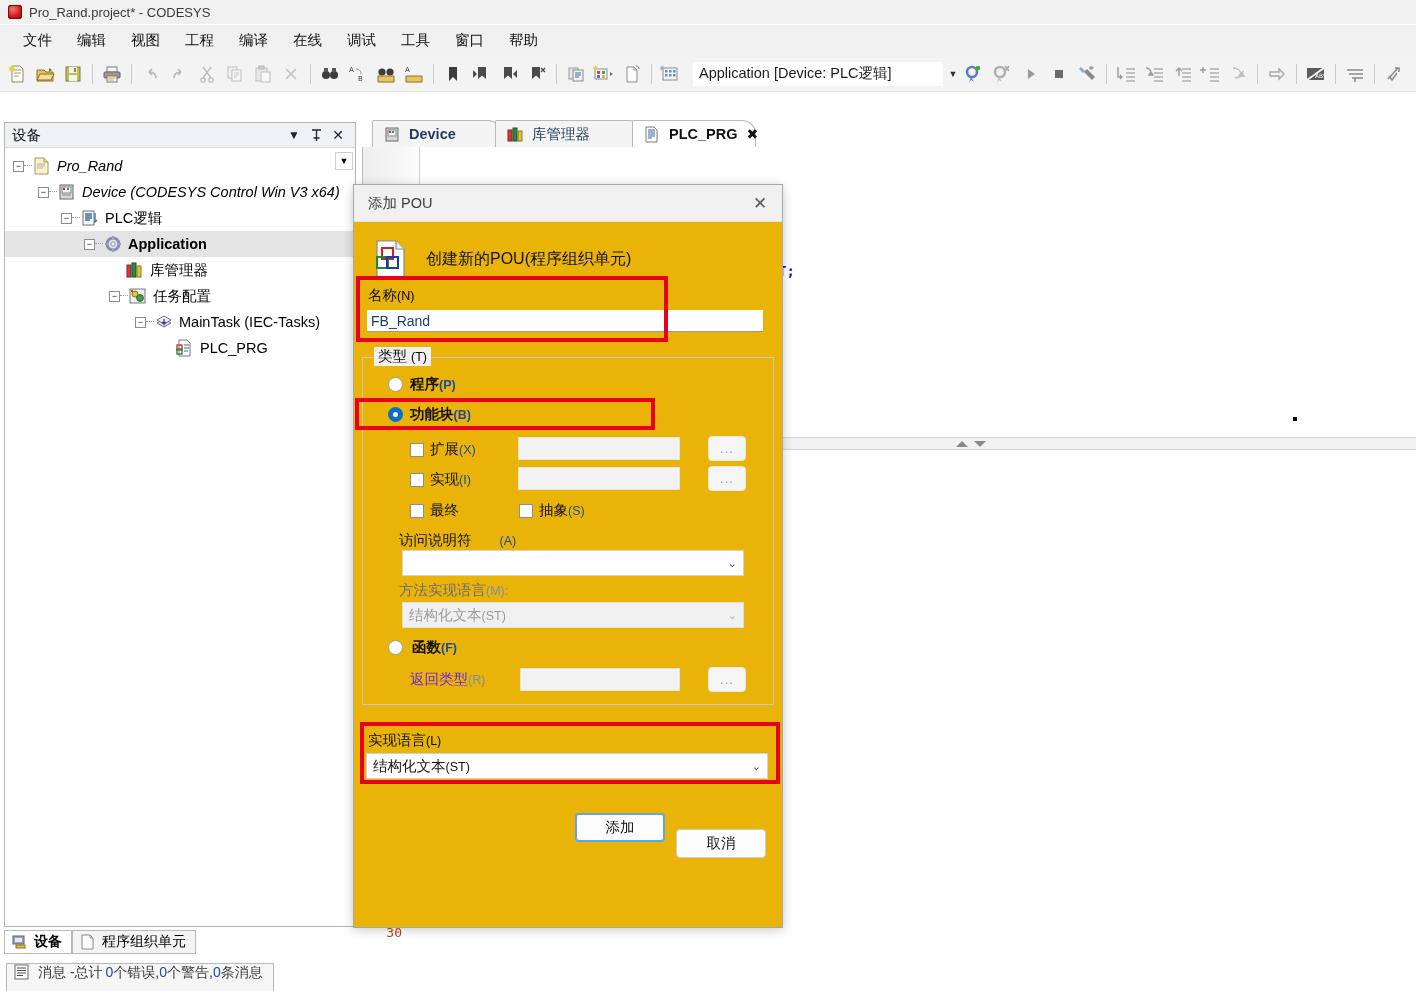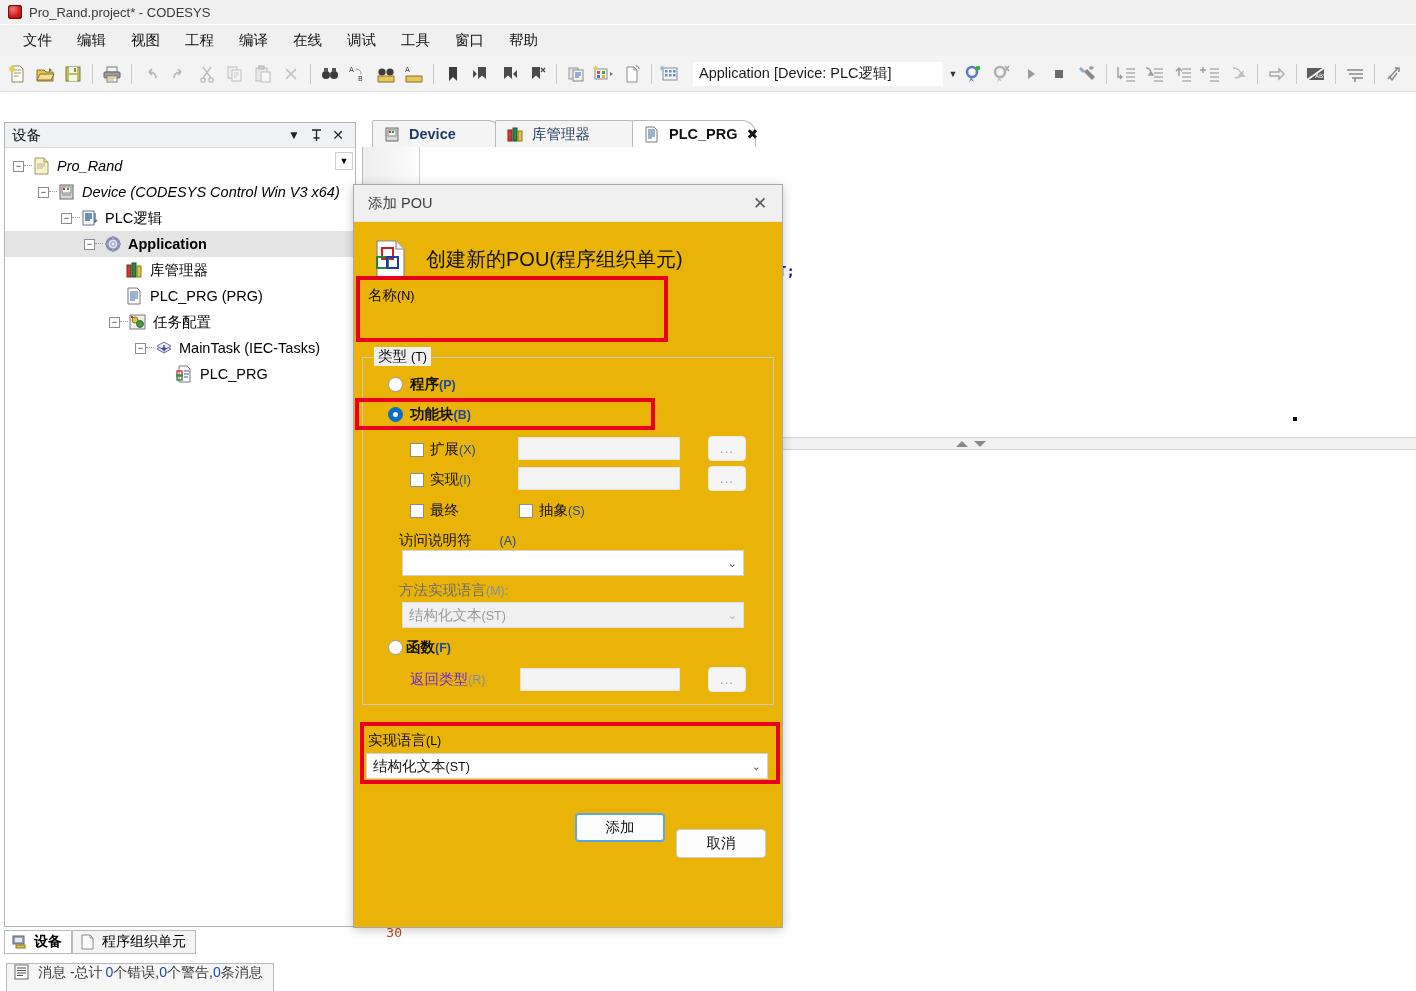--- a/index.html
+++ b/index.html
@@ -186,21 +186,21 @@
     height: 36px; background: #f0f0f0; display: flex; align-items: center;
     border-bottom: 1px solid #e4e4e4;
   }
   .dlg-title .t { font-size: 14.5px; color: #3c3c3c; margin-left: 14px; flex: 1; }
   .dlg-close {
     width: 44px; height: 35px; display: flex; align-items: center; justify-content: center;
     font-size: 17px; color: #5c5c5c;
   }
   .dlg-banner { display: flex; align-items: center; height: 74px; padding-left: 18px; }
   .dlg-banner .bico { width: 38px; height: 40px; margin-right: 16px; flex: 0 0 auto; }
-  .dlg-banner .btxt { font-size: 20px; color: #111; }
+  .dlg-banner .btxt { font-size: 16px; color: #111; }
 
   .redbox { position: absolute; border: 4px solid #e8001d; box-sizing: border-box; pointer-events: none; }
 
   .fld-label { font-size: 14.5px; color: #111; }
   .small-key { font-size: 12.5px; }
   .key-blue { color: #1b4a9c; font-size: 12.5px; }
 
   .nameinput {
     position: absolute; left: 367px; top: 310px; width: 396px; height: 22px;
     background: #fff; border: none; border-bottom: 1px solid #9a9a9a;
@@ -644,29 +644,20 @@
         <span class="ticon">
           <svg width="20" height="18" viewBox="0 0 20 18">
             <rect x="2" y="4" width="4" height="12" fill="#cc3b3b" stroke="#8a2020"></rect>
             <rect x="7" y="2" width="4" height="14" fill="#2a8a45" stroke="#155528"></rect>
             <rect x="12" y="5" width="4" height="11" fill="#e0c341" stroke="#8a7520"></rect>
           </svg>
         </span>
         <span class="tlabel">库管理器</span>
       </div>
 
-      <div class="trow" style="padding-left:120px;">
-        <span class="ticon">
-          <svg width="20" height="18" viewBox="0 0 20 18">
-            <path d="M3 1h9l3 3v13H3z" fill="#fdfdfd" stroke="#7a7a7a"></path>
-            <path d="M5 5h8M5 7h8M5 9h8M5 11h8M5 13h5" stroke="#3a6ba5" stroke-width="1.2"></path>
-          </svg>
-        </span>
-        <span class="tlabel">PLC_PRG (PRG)</span>
-      </div>
 
       <div class="trow" style="padding-left:104px;">
         <span class="exp">−</span>
           <span class="dots"></span>
         <span class="ticon">
           <svg width="20" height="18" viewBox="0 0 20 18">
             <rect x="2" y="2" width="15" height="14" fill="#eeeeee" stroke="#7a7a7a"></rect>
             <circle cx="7" cy="7" r="3" fill="#e0c341" stroke="#8a7520"></circle>
             <circle cx="12" cy="11" r="3.4" fill="#4a9a4a" stroke="#2a6a2a"></circle>
             <rect x="3" y="3" width="2" height="2" fill="#cc3b3b"></rect>
@@ -815,20 +806,21 @@
         </svg>
       </span>
       <span class="btxt">创建新的POU(程序组织单元)</span>
     </div>
   </div>
 
   <div class="row" style="left:368px;top:286px;">
     <span class="fld-label">名称</span>
     <span class="small-key">(N)</span>
   </div>
+  <input class="nameinput" value="FB_Rand" style="">
   <div class="redbox" style="left:356px;top:276px;width:312px;height:66px;"></div>
 
   <div class="groupbox"></div>
   <div class="group-legend">
     <span class="fld-label">类型</span>
     <span class="small-key">(T)</span>
   </div>
 
   <div class="row" style="left:388px;top:375px;">
     <span class="radio"></span>
@@ -888,21 +880,21 @@
   </div>
   <div class="combo dis" style="position:absolute;left:402px;top:602px;width:342px;">
     <span class="cv">
       <span>结构化文本</span><span class="small-key">(ST)</span>
     </span>
     <span class="carr">⌄</span>
   </div>
 
   <div class="row" style="left:388px;top:638px;">
     <span class="radio"></span>
-    <span class="fld-label" style="font-weight:bold;margin-left:3px;">函数</span>
+    <span class="fld-label" style="font-weight:bold;margin-left:9px;">函数</span>
     <span class="key-blue" style="font-weight:bold;">(F)</span>
   </div>
 
   <div class="row" style="left:410px;top:670px;">
     <span class="fld-label" style="color:#6d28d9;">返回类型</span>
     <span class="key-blue" style="color:#7e8fa8;">(R)</span>
   </div>
   <div class="txtbox" style="position:absolute;left:520px;top:668px;width:160px;"></div>
   <div class="dotsbtn" style="position:absolute;left:708px;top:667px;">
     <span>...</span>

